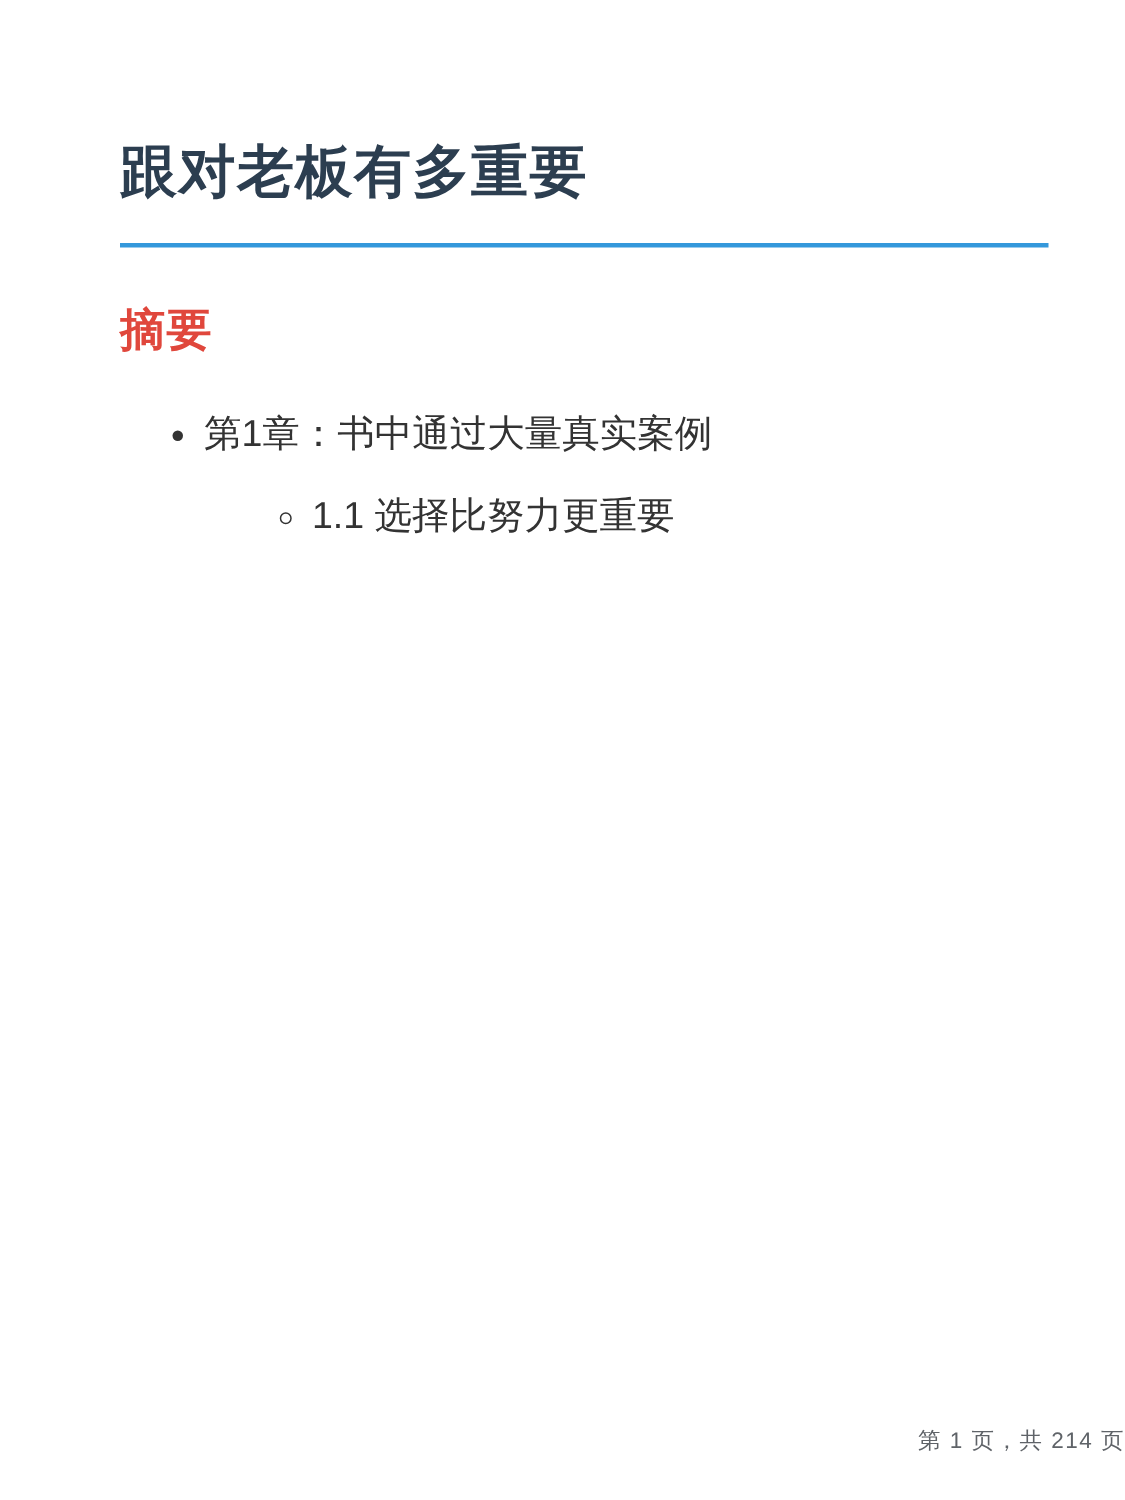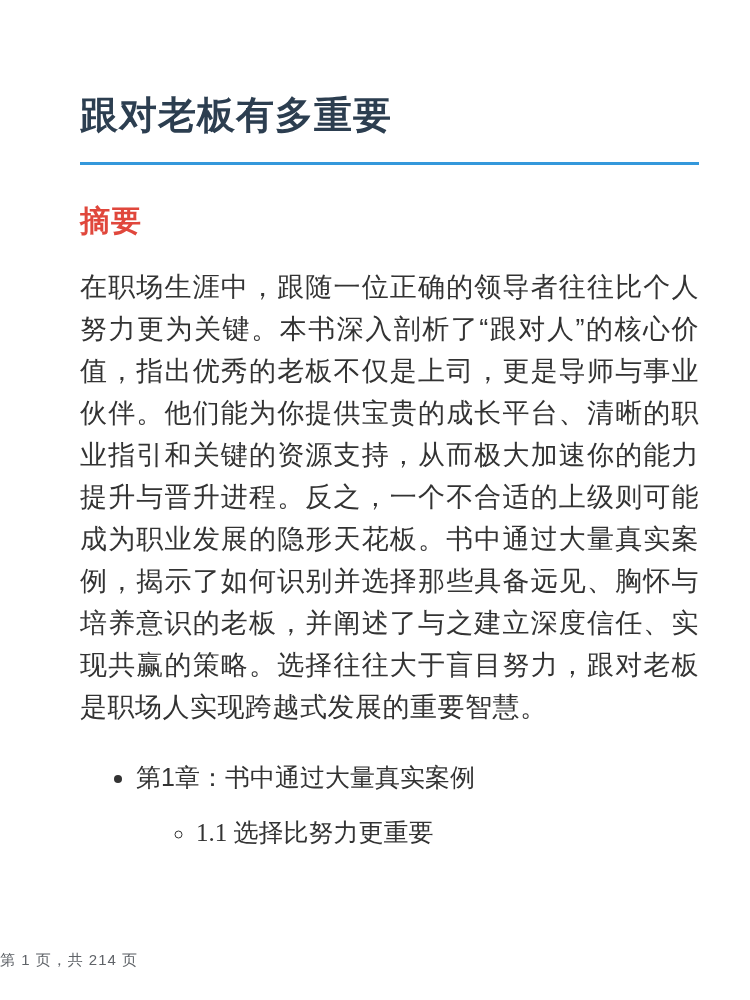--- a/index.html
+++ b/index.html
@@ -66,44 +66,43 @@
     font-size: 25px;
     line-height: 1.4;
     color: var(--body-text);
   }
   ul.toc > li { margin: 0 0 18px 0; }
   ul.toc ul {
     margin: 20px 0 0 0;
     padding: 0 0 0 56px;
     list-style-type: circle;
   }
-  ul.toc ul > li { margin: 4px; font-family: Liberation Serif, serif; }
+  ul.toc ul > li { margin: 16px; }
   .page-footer {
     position: absolute;
     left: 0;
     bottom: 30px;
     width: 750px;
-    text-align: left;
+    text-align: right;
     font-size: 15px;
     color: var(--footer-gray);
     letter-spacing: 1px;
   }
 </style>
 </head>
 <body>
 
 <div class="page">
 
   <h1 class="doc-title">跟对老板有多重要</h1>
 
   <div class="title-rule"></div>
 
   <h2 class="sec-heading">摘要</h2>
 
-  <p class="abstract-body">在职场生涯中，跟随一位正确的领导者往往比个人努力更为关键。本书深入剖析了“跟对人”的核心价值，指出优秀的老板不仅是上司，更是导师与事业伙伴。他们能为你提供宝贵的成长平台、清晰的职业指引和关键的资源支持，从而极大加速你的能力提升与晋升进程。反之，一个不合适的上级则可能成为职业发展的隐形天花板。书中通过大量真实案例，揭示了如何识别并选择那些具备远见、胸怀与培养意识的老板，并阐述了与之建立深度信任、实现共赢的策略。选择往往大于盲目努力，跟对老板是职场人实现跨越式发展的重要智慧。</p>
 
 
   <ul class="toc">
     <li>
       <span>第1章：书中通过大量真实案例</span>
       <ul>
         <li>
           <span>1.1 选择比努力更重要</span>
         </li>
       </ul>

